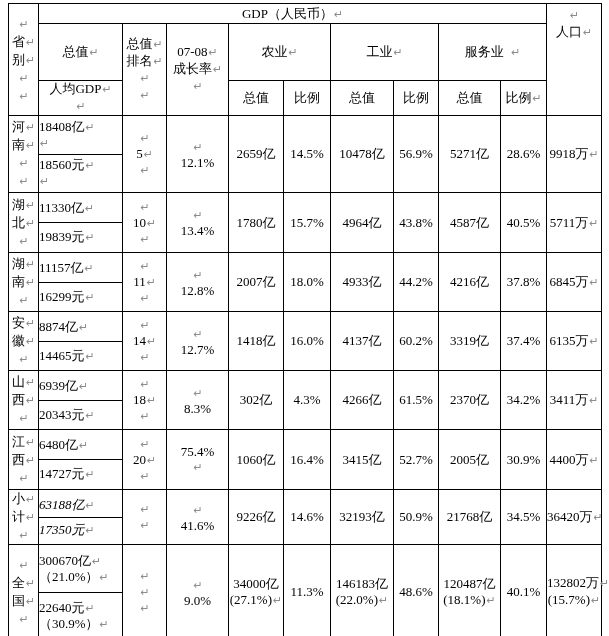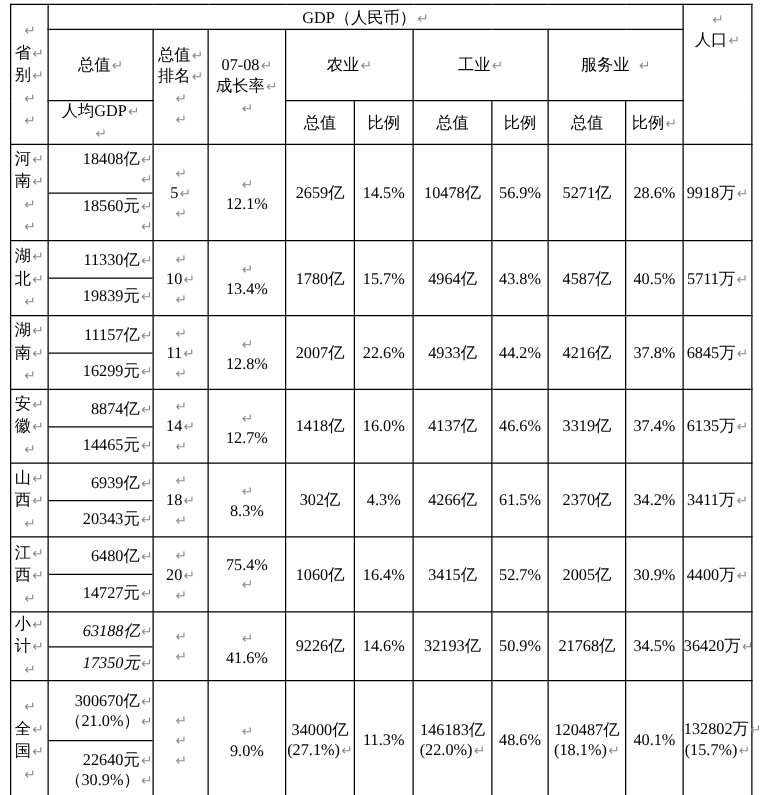--- a/index.html
+++ b/index.html
@@ -18,21 +18,21 @@
   .pop-hdr div { line-height:16px; }
   .stack div { line-height:16px; }
   
   tr.d1 { height:77px; } tr.d2 { height:60px; } tr.d3 { height:59px; }
   tr.d4 { height:59px; } tr.d5 { height:59px; } tr.d6 { height:60px; }
   tr.d7 { height:51px; } tr.d8 { height:95px; }
   .split { display:flex; flex-direction:column; width:100%; }
   .d1 .split { height:75px; } .d2 .split { height:58px; }
   .d3 .split, .d4 .split, .d5 .split { height:57px; }
   .d6 .split { height:58px; } .d7 .split { height:49px;font-style:italic; } .d8 .split { height:93px; }
-  .split > div { flex:1; display:flex; flex-direction:column; align-items:flex-end; justify-content:center; }
+  .split > div { flex:1; display:flex; flex-direction:column; align-items:flex-start; justify-content:center; }
   .split > .top { border-bottom:1px solid #000; }
   .split div div { line-height:15px; }
   .rank-cell div { line-height:15px; }
   .growth-cell div { line-height:15px; }
   .two-line div { line-height:16px; }
 </style>
 </head>
 <body>
 
 <div class="page">
@@ -198,21 +198,21 @@
     <td class="rank-cell">
       <div><span class="pm">↵</span></div>
       <div><span>11</span><span class="pm">↵</span></div>
       <div><span class="pm">↵</span></div>
     </td>
     <td class="growth-cell">
       <div><span class="pm">↵</span></div>
       <div>12.8%</div>
     </td>
     <td>2007亿</td>
-    <td>22.6%</td>
+    <td>18.0%</td>
     <td>4933亿</td>
     <td>44.2%</td>
     <td>4216亿</td>
     <td>37.8%</td>
     <td><span>6845万</span><span class="pm">↵</span></td>
   </tr>
 
   <tr class="d4">
     <td class="prov-cell">
       <div><span>安</span><span class="pm">↵</span></div>
@@ -234,21 +234,21 @@
       <div><span>14</span><span class="pm">↵</span></div>
       <div><span class="pm">↵</span></div>
     </td>
     <td class="growth-cell">
       <div><span class="pm">↵</span></div>
       <div>12.7%</div>
     </td>
     <td>1418亿</td>
     <td>16.0%</td>
     <td>4137亿</td>
-    <td>46.6%</td>
+    <td>60.2%</td>
     <td>3319亿</td>
     <td>37.4%</td>
     <td><span>6135万</span><span class="pm">↵</span></td>
   </tr>
 
   <tr class="d5">
     <td class="prov-cell">
       <div><span>山</span><span class="pm">↵</span></div>
       <div><span>西</span><span class="pm">↵</span></div>
       <div><span class="pm">↵</span></div>

